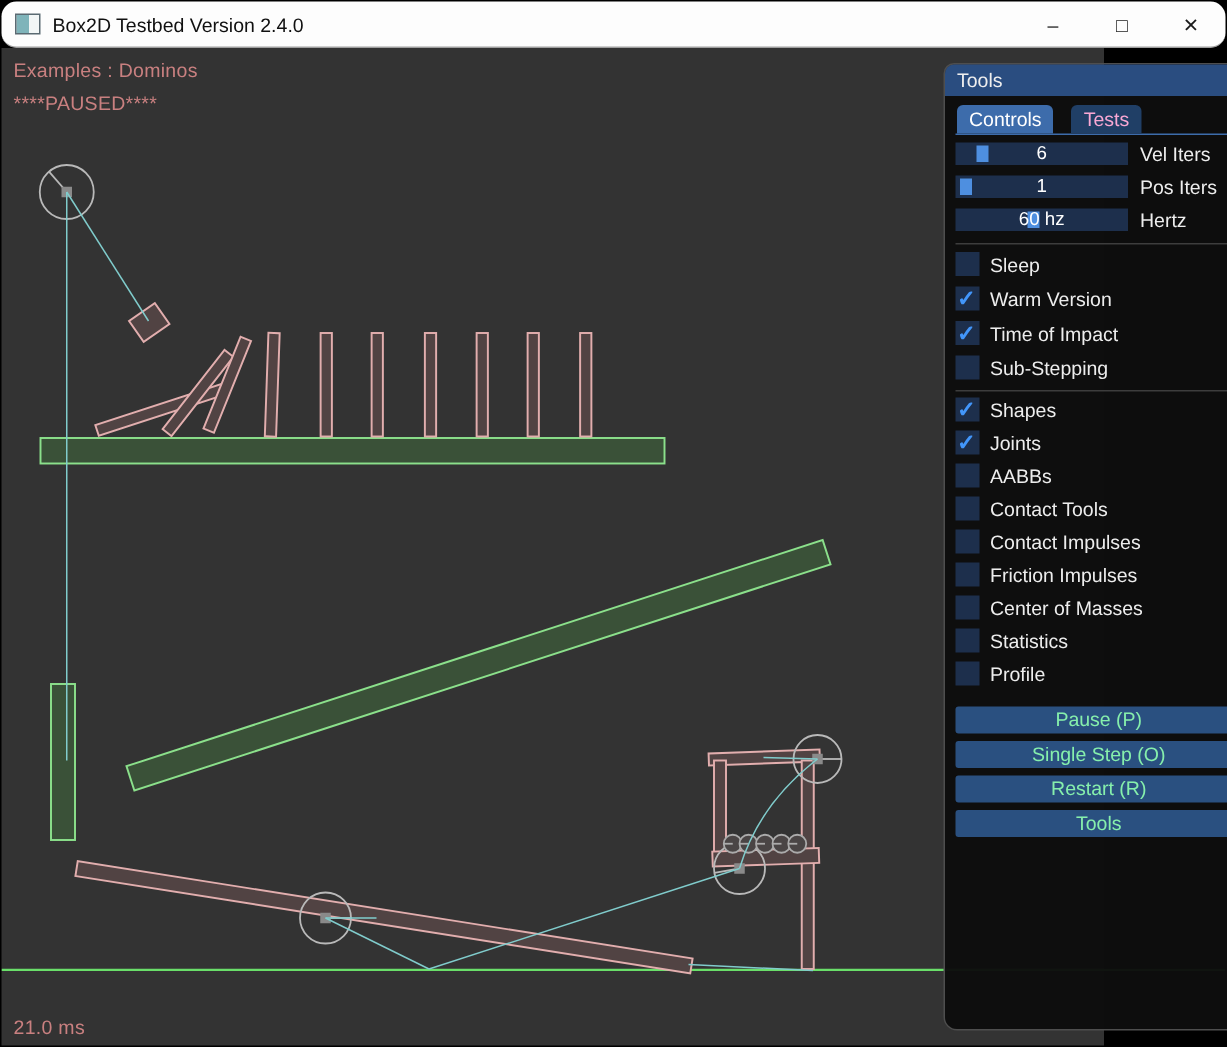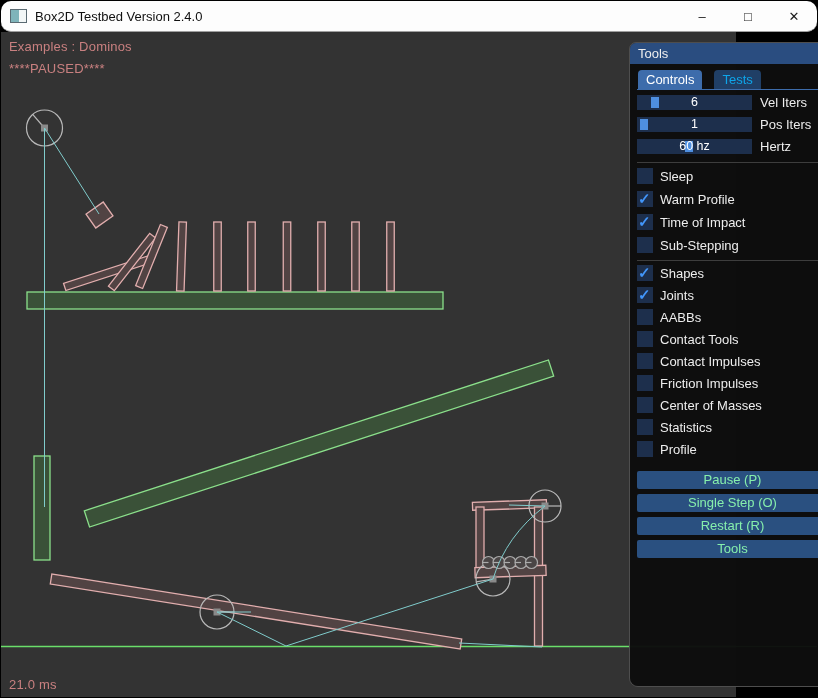--- a/index.html
+++ b/index.html
@@ -18,21 +18,21 @@
   .hud.example{top:7px;}
   .hud.paused{top:29px;}
   .hud.mstime{top:645px;}
   
   .panel{position:absolute;left:628px;top:41px;width:207px;height:645px;font-size:13px;color:#eeeeee;border:1px solid #4e4e4e;border-radius:7px 7px 9px 9px;box-sizing:border-box;}
   .panel-title{position:absolute;top:0;left:0;right:0;height:21px;background:#2a4d80;border-radius:6px 6px 0 0;display:flex;align-items:center;}
   .panel-title .t{margin-left:8px;}
   .panel-close{margin-left:auto;margin-right:6px;font-size:13px;color:#e8e8e8;}
   .panel-body{position:absolute;top:21px;left:0;right:0;bottom:0;background:rgba(13,13,13,0.97);border-radius:0 0 8px 8px;padding:6px 5px 0 7px;box-sizing:border-box;overflow:hidden;}
   .tabbar{display:flex;gap:12px;border-bottom:1px solid #3d6cab;padding-left:1px;}
-  .tab{height:19px;line-height:19px;padding:0 8px;border-radius:4px 4px 0 0;background:#203f66;color:#0ea5e9;}
+  .tab{height:19px;line-height:19px;padding:0 8px;border-radius:4px 4px 0 0;background:#203f66;color:#f9a8d4;}
   .tab.active{background:#3d6cab;color:#ffffff;}
   .sliders{margin-top:5px;}
   .slider-row{display:flex;align-items:center;height:15px;margin-bottom:7px;}
   .slider-track{position:relative;width:115px;height:15px;background:#1d2f4c;}
   .slider-grab{position:absolute;top:2px;width:8px;height:11px;background:#4e8fe0;}
   .slider-val{position:relative;display:block;width:100%;text-align:center;font-size:12.5px;line-height:15px;color:#fff;}
   .slider-label{margin-left:8px;color:#ededed;}
   .hr{border:0;border-top:1px solid #3d3d3d;}
   .hr.s1{margin:8px 2px 5px 0;}
   .hr.s2{margin:3px 2px 4px 0;}
@@ -154,21 +154,21 @@
       <hr class="hr s1">
       <div class="g1" id="cbg0">
           <div class="cb-row">
             <div class="cb-box"></div>
             <span class="cb-label">Sleep</span>
           </div>
           <div class="cb-row">
             <div class="cb-box">
               <span class="cb-check">✓</span>
             </div>
-            <span class="cb-label">Warm Profile</span>
+            <span class="cb-label">Warm Version</span>
           </div>
           <div class="cb-row">
             <div class="cb-box">
               <span class="cb-check">✓</span>
             </div>
             <span class="cb-label">Time of Impact</span>
           </div>
           <div class="cb-row">
             <div class="cb-box"></div>
             <span class="cb-label">Sub-Stepping</span>

